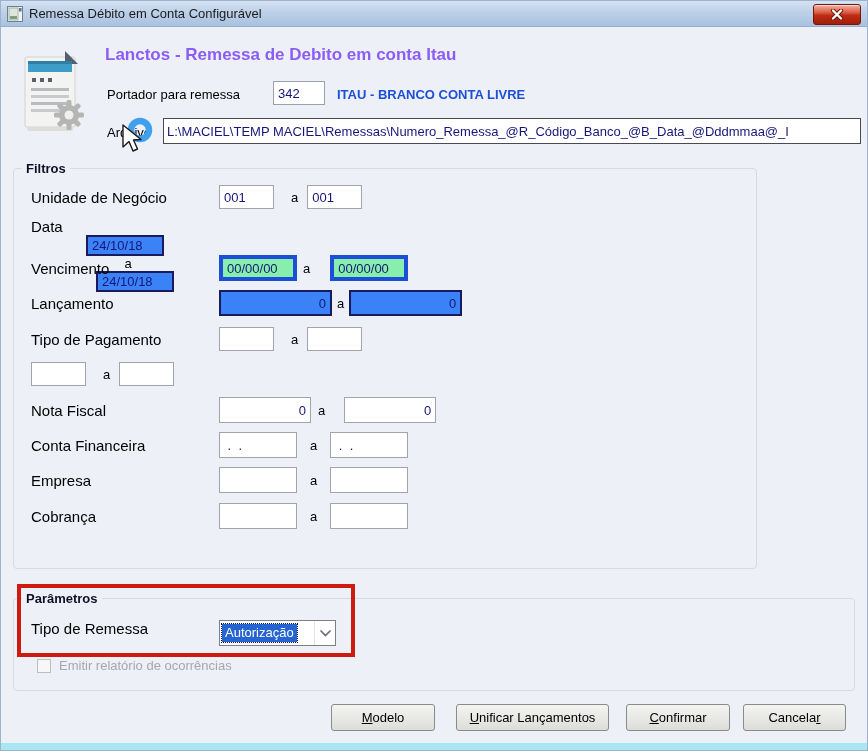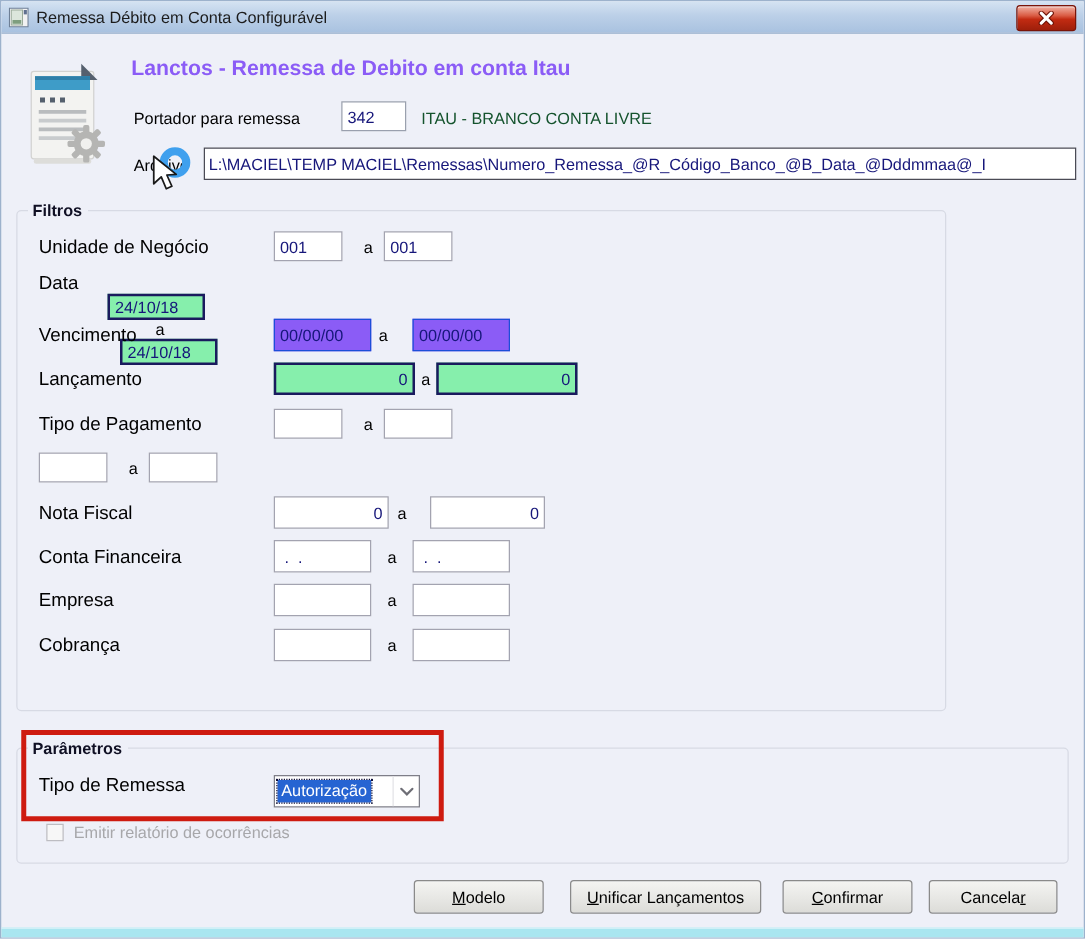--- a/index.html
+++ b/index.html
@@ -15,21 +15,21 @@
     border:1px solid #7A1408;
     background:linear-gradient(180deg,#F1B3A5 0%,#D95B43 40%,#C22B12 55%,#9E1F0B 100%);
     box-shadow:inset 0 1px 0 rgba(255,255,255,.55);display:flex;align-items:center;justify-content:center;cursor:pointer;}
 
   
   .doc-icon{position:absolute;left:14px;top:48px;}
   .page-title{position:absolute;left:104px;top:44px;font-size:17px;font-weight:bold;color:#8b5cf6;}
   .hdr-label{position:absolute;font-size:13px;color:#000;}
   .portador-input{position:absolute;left:272px;top:80px;width:52px;height:24px;box-sizing:border-box;
     border:1px solid #9AA0AE;background:#fff;color:#16167A;font-size:13px;font-family:"Liberation Sans",sans-serif;padding:1px 4px;}
-  .portador-desc{position:absolute;left:336px;top:86px;font-size:13px;color:#14532d;}
+  .portador-desc{position:absolute;left:336px;top:86px;font-size:13px;color:#1d4ed8;font-weight:bold;}
   .arquivo-input{position:absolute;left:162px;top:117px;width:698px;height:26px;box-sizing:border-box;
     border:1px solid #4a4a55;background:#fff;color:#16167A;font-size:13px;font-family:"Liberation Sans",sans-serif;padding:1px 3px;white-space:nowrap;overflow:hidden;}
   .busy-cursor{position:absolute;left:112px;top:114px;z-index:50;pointer-events:none;}
 
   
   fieldset{position:absolute;border:1px solid #D7DAE4;border-radius:4px;margin:0;padding:0;background:transparent;}
   fieldset legend{font-size:13px;font-weight:bold;color:#101024;padding:0 4px;margin-left:8px;}
   .fs-filtros{left:12px;top:160px;width:744px;height:408px;box-sizing:border-box;}
   .fs-params{left:12px;top:590px;width:842px;height:100px;box-sizing:border-box;}
 
@@ -37,22 +37,22 @@
   .frow{position:absolute;left:30px;height:28px;display:flex;align-items:center;}
   .flabel{display:inline-block;width:188px;font-size:15px;color:#000;}
   .fsep{font-size:13px;color:#000;}
   .fin{box-sizing:border-box;height:24px;font-size:13px;color:#16167A;font-family:"Liberation Sans",sans-serif;
        background:#fff;border:1px solid #A3A3B0;padding:1px 4px;}
   .in-sm{width:55px;}
   .in-date{width:78px;height:26px;}
   .in-wide{width:113px;height:26px;}
   .in-num{width:92px;height:26px;}
   .in-med{width:78px;height:26px;}
-  .yellow{background:#86efac;border:2px solid #1A1A5E;}
-  .pale{background:#8b5cf6;border:1px solid #1d4ed8;}
+  .yellow{background:#3b82f6;border:2px solid #1A1A5E;}
+  .pale{background:#86efac;border:4px solid #1d4ed8;}
   .ra{text-align:right;}
   
   .gap-sm1{margin-left:17px;} .gap-sm2{margin-left:9px;}
   .gap-dt1{margin-left:6px;}  .gap-dt2{margin-left:20px;}
   .gap-wd1{margin-left:5px;}  .gap-wd2{margin-left:5px;}
   .gap-nm1{margin-left:7px;}  .gap-nm2{margin-left:19px;}
   .gap-md1{margin-left:13px;} .gap-md2{margin-left:13px;}
 
   
   .annotation-box{position:absolute;left:16px;top:583px;width:330px;height:65px;border:4px solid #CE1B10;z-index:40;pointer-events:none;}

